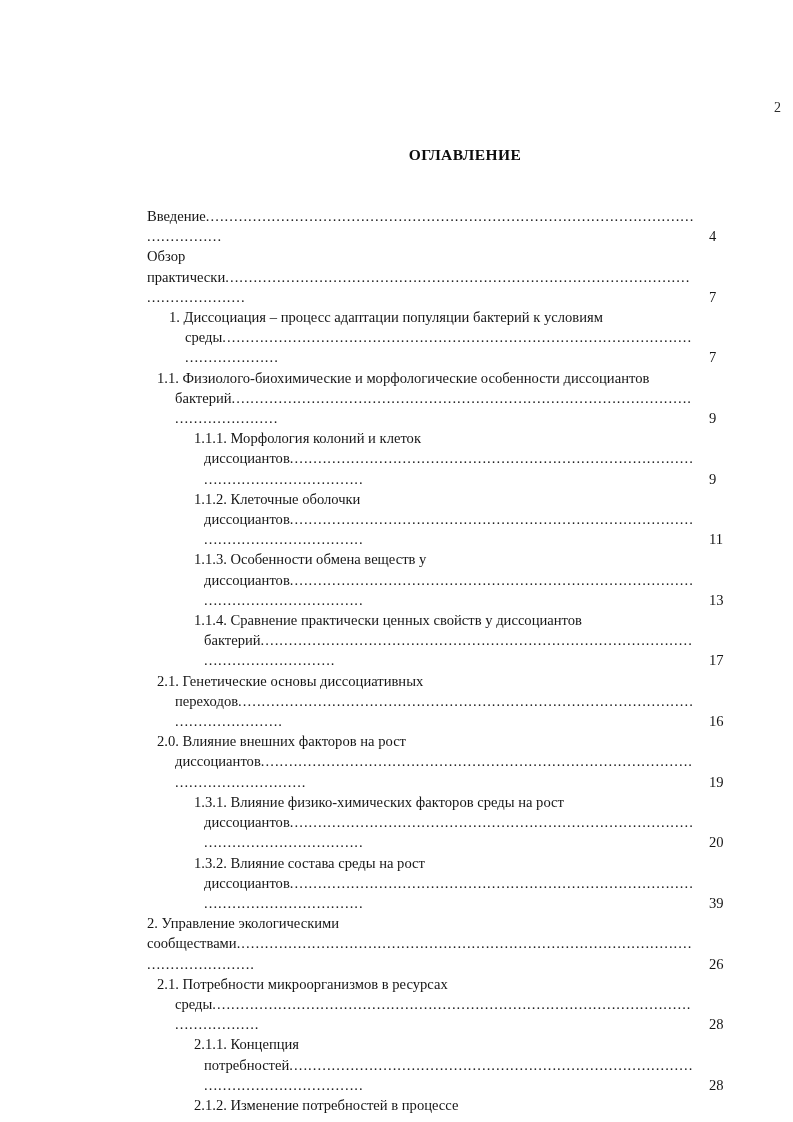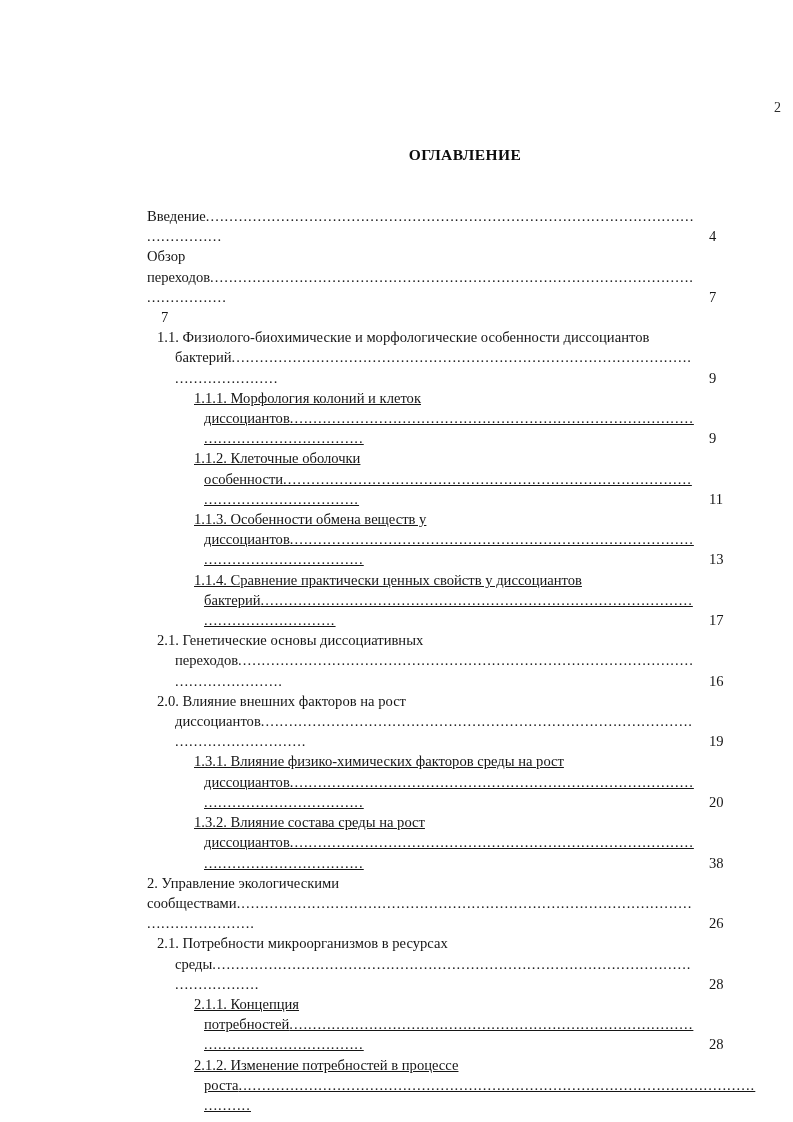--- a/index.html
+++ b/index.html
@@ -80,53 +80,54 @@
     padding-left: 14px;
     box-sizing: border-box;
     font-size: 14.6px;
     white-space: nowrap;
     align-self: flex-end;
   }
   
   .lvl0 .entry-body { padding-left: 0;   text-indent: 0; }
   .lvl1 .entry-body { padding-left: 22px; text-indent: -16px; margin-left: 16px;}
   .lvl1b .entry-body{ padding-left: 23px; text-indent: -18px; margin-left: 5px; font-family: Liberation Serif, serif;}
-  .lvl2 .entry-body { padding-left: 39px; text-indent: -10px; margin-left: 18px; text-decoration: underline;}
+  .lvl2 .entry-body { padding-left: 39px; text-indent: -10px; margin-left: 18px;}
 </style>
 </head>
 <body>
 
 <div class="page">
 
   <div class="folio">2</div>
 
   <div class="toc-heading">ОГЛАВЛЕНИЕ</div>
 
   <div class="toc">
       <div class="toc-entry lvl0">
         <div class="entry-body"><span class="entry-label">Введение</span><span class="leader">........................................................................................................................</span></div>
         <div class="entry-page">4</div>
       </div>
       <div class="toc-entry lvl0">
-        <div class="entry-body"><span class="entry-label">Обзор переходов</span><span class="leader">........................................................................................................................</span></div>
+        <div class="entry-body"><span class="entry-label">Обзор практически</span><span class="leader">........................................................................................................................</span></div>
         <div class="entry-page">7</div>
       </div>
       <div class="toc-entry lvl1">
+        <div class="entry-body"><span class="entry-label">1.  Диссоциация – процесс адаптации популяции бактерий к условиям  среды</span><span class="leader">........................................................................................................................</span></div>
         <div class="entry-page">7</div>
       </div>
       <div class="toc-entry lvl1b">
         <div class="entry-body"><span class="entry-label">1.1. Физиолого-биохимические и морфологические особенности диссоциантов бактерий</span><span class="leader">........................................................................................................................</span></div>
         <div class="entry-page">9</div>
       </div>
       <div class="toc-entry lvl2">
         <div class="entry-body"><span class="entry-label">1.1.1. Морфология колоний и клеток диссоциантов</span><span class="leader">........................................................................................................................</span></div>
         <div class="entry-page">9</div>
       </div>
       <div class="toc-entry lvl2">
-        <div class="entry-body"><span class="entry-label">1.1.2. Клеточные оболочки особенности</span><span class="leader">........................................................................................................................</span></div>
+        <div class="entry-body"><span class="entry-label">1.1.2. Клеточные оболочки диссоциантов</span><span class="leader">........................................................................................................................</span></div>
         <div class="entry-page">11</div>
       </div>
       <div class="toc-entry lvl2">
         <div class="entry-body"><span class="entry-label">1.1.3. Особенности обмена веществ у диссоциантов</span><span class="leader">........................................................................................................................</span></div>
         <div class="entry-page">13</div>
       </div>
       <div class="toc-entry lvl2">
         <div class="entry-body"><span class="entry-label">1.1.4. Сравнение практически ценных свойств у диссоциантов бактерий</span><span class="leader">........................................................................................................................</span></div>
         <div class="entry-page">17</div>
       </div>
@@ -137,21 +138,21 @@
       <div class="toc-entry lvl1b">
         <div class="entry-body"><span class="entry-label">2.0. Влияние внешних факторов на рост диссоциантов</span><span class="leader">........................................................................................................................</span></div>
         <div class="entry-page">19</div>
       </div>
       <div class="toc-entry lvl2">
         <div class="entry-body"><span class="entry-label">1.3.1. Влияние физико-химических факторов среды на рост диссоциантов</span><span class="leader">........................................................................................................................</span></div>
         <div class="entry-page">20</div>
       </div>
       <div class="toc-entry lvl2">
         <div class="entry-body"><span class="entry-label">1.3.2. Влияние состава среды на рост диссоциантов</span><span class="leader">........................................................................................................................</span></div>
-        <div class="entry-page">38</div>
+        <div class="entry-page">39</div>
       </div>
       <div class="toc-entry lvl0">
         <div class="entry-body"><span class="entry-label">2. Управление экологическими сообществами</span><span class="leader">........................................................................................................................</span></div>
         <div class="entry-page">26</div>
       </div>
       <div class="toc-entry lvl1b">
         <div class="entry-body"><span class="entry-label">2.1. Потребности микроорганизмов в ресурсах среды</span><span class="leader">........................................................................................................................</span></div>
         <div class="entry-page">28</div>
       </div>
       <div class="toc-entry lvl2">

